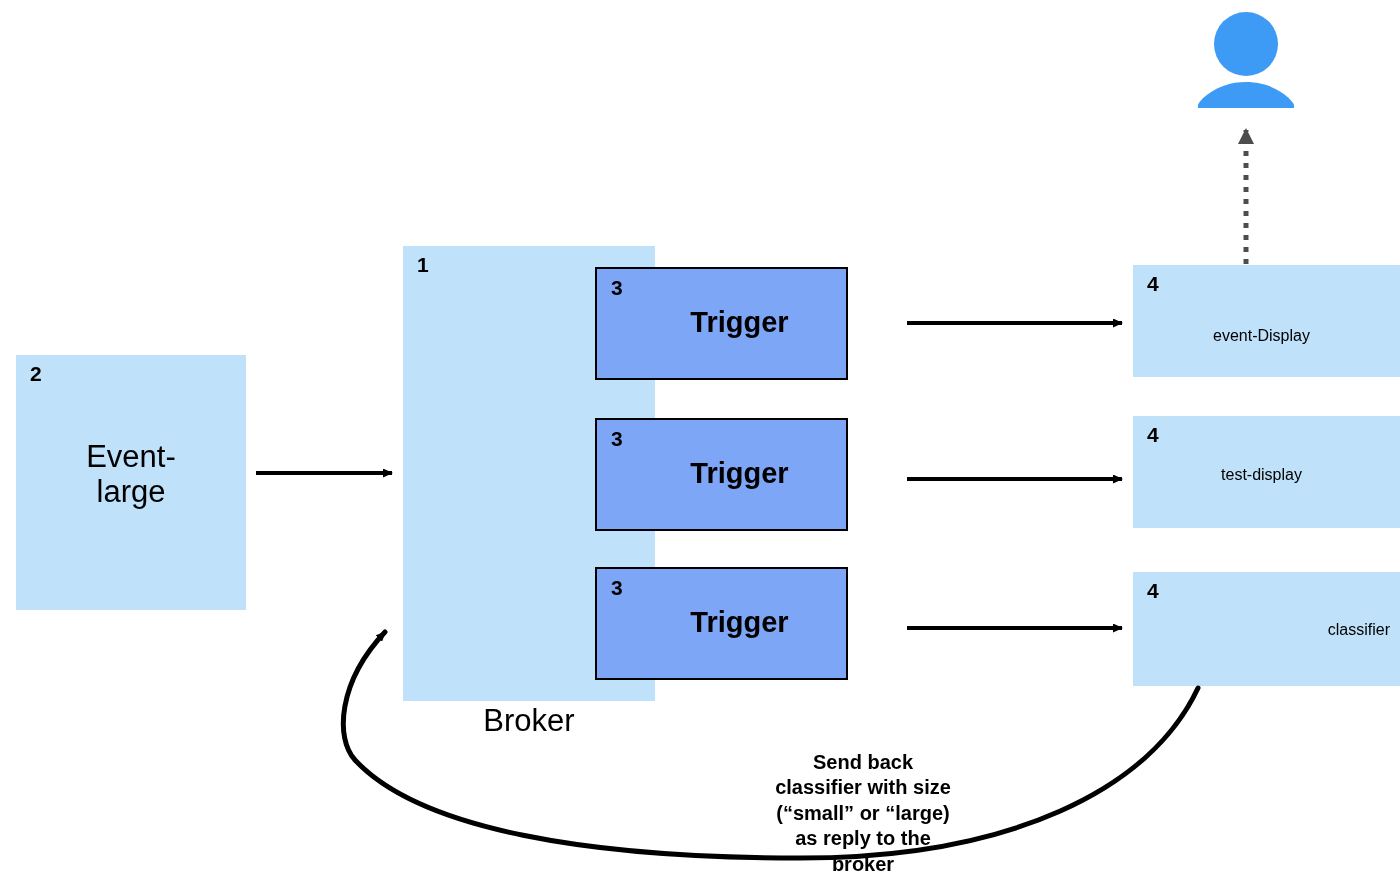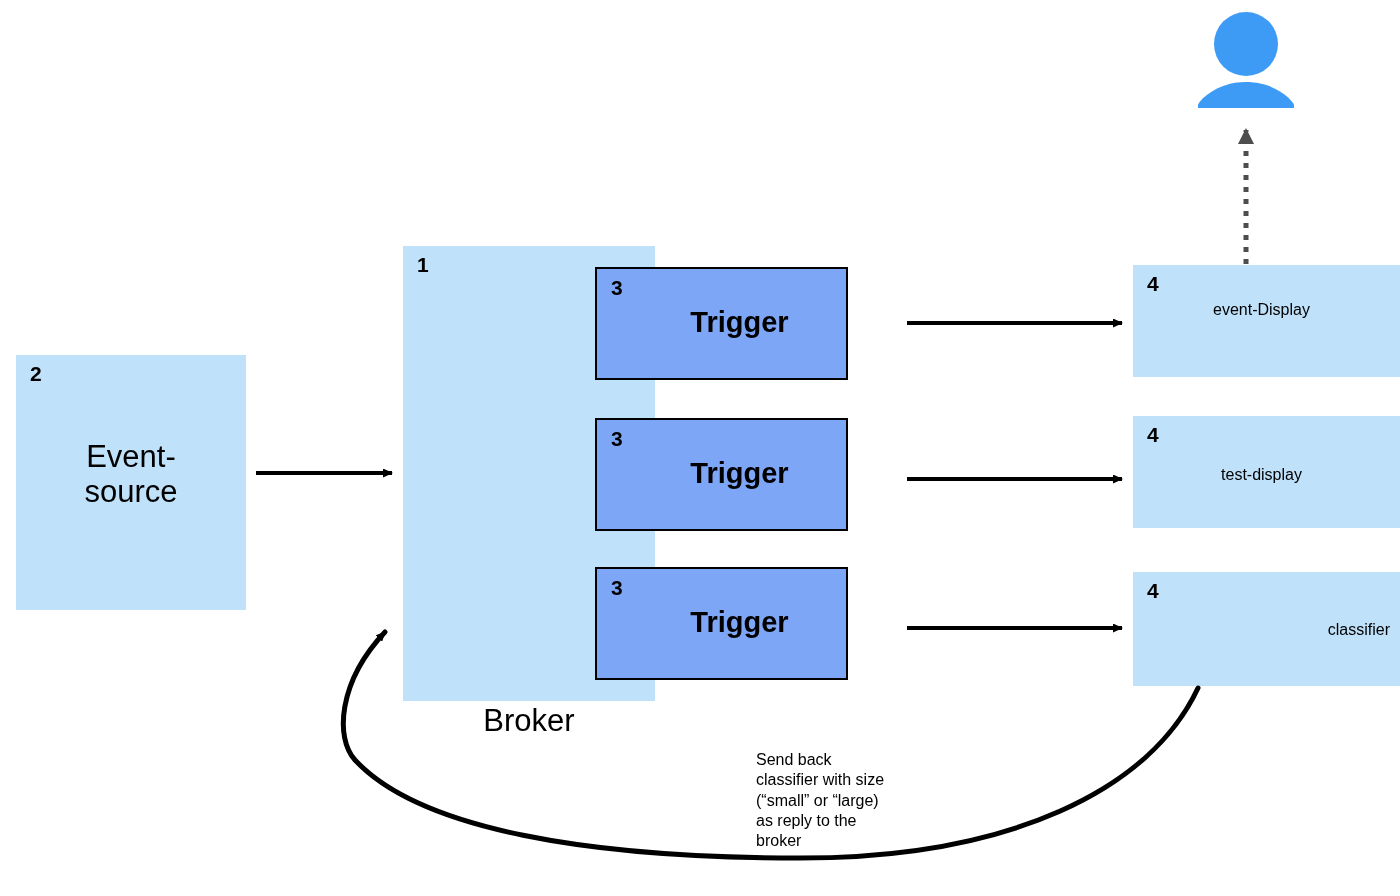--- a/index.html
+++ b/index.html
@@ -61,61 +61,61 @@
   .svg-layer {
     position: absolute;
     top: 0;
     left: 0;
     width: 1400px;
     height: 896px;
     pointer-events: none;
   }
   .caption {
     position: absolute;
-    text-align: left;
-    font-size: 16px;
-    font-weight: normal;
+    text-align: center;
+    font-size: 20px;
+    font-weight: bold;
     line-height: 1.27;
     white-space: pre-line;
   }
 </style>
 </head>
 <body>
 
 <div id="canvas">
 
   <div class="node light-box" style="left:403px; top:246px; width:252px; height:455px;">
     <span class="corner-num">1</span>
     <span class="node-label label-big" style="top:458px;">Broker</span>
   </div>
 
   <div class="node light-box" style="left:16px; top:355px; width:230px; height:255px;">
     <span class="corner-num">2</span>
     <span class="node-label label-big" style="top:85px; white-space:pre-line;">Event-
-source</span>
+large</span>
   </div>
 
   <div class="node trigger-box" style="left:595px; top:267px; width:253px; height:113px;">
     <span class="corner-num">3</span>
     <span class="node-label label-trigger" style="top:37px;">Trigger</span>
   </div>
 
   <div class="node trigger-box" style="left:595px; top:418px; width:253px; height:113px;">
     <span class="corner-num">3</span>
     <span class="node-label label-trigger" style="top:37px;">Trigger</span>
   </div>
 
   <div class="node trigger-box" style="left:595px; top:567px; width:253px; height:113px;">
     <span class="corner-num">3</span>
     <span class="node-label label-trigger" style="top:37px;">Trigger</span>
   </div>
 
   <div class="node light-box" style="left:1133px; top:265px; width:280px; height:112px;">
     <span class="corner-num">4</span>
-    <span class="node-label label-small" style="top:36px; right:23px;">event-Display</span>
+    <span class="node-label label-small" style="top:62px; right:23px;">event-Display</span>
   </div>
 
   <div class="node light-box" style="left:1133px; top:416px; width:280px; height:112px;">
     <span class="corner-num">4</span>
     <span class="node-label label-small" style="top:50px; right:23px;">test-display</span>
   </div>
 
   <div class="node light-box" style="left:1133px; top:572px; width:280px; height:114px;">
     <span class="corner-num">4</span>
     <span class="node-label label-small" style="top:49px; right:23px;text-align:right;">classifier</span>

